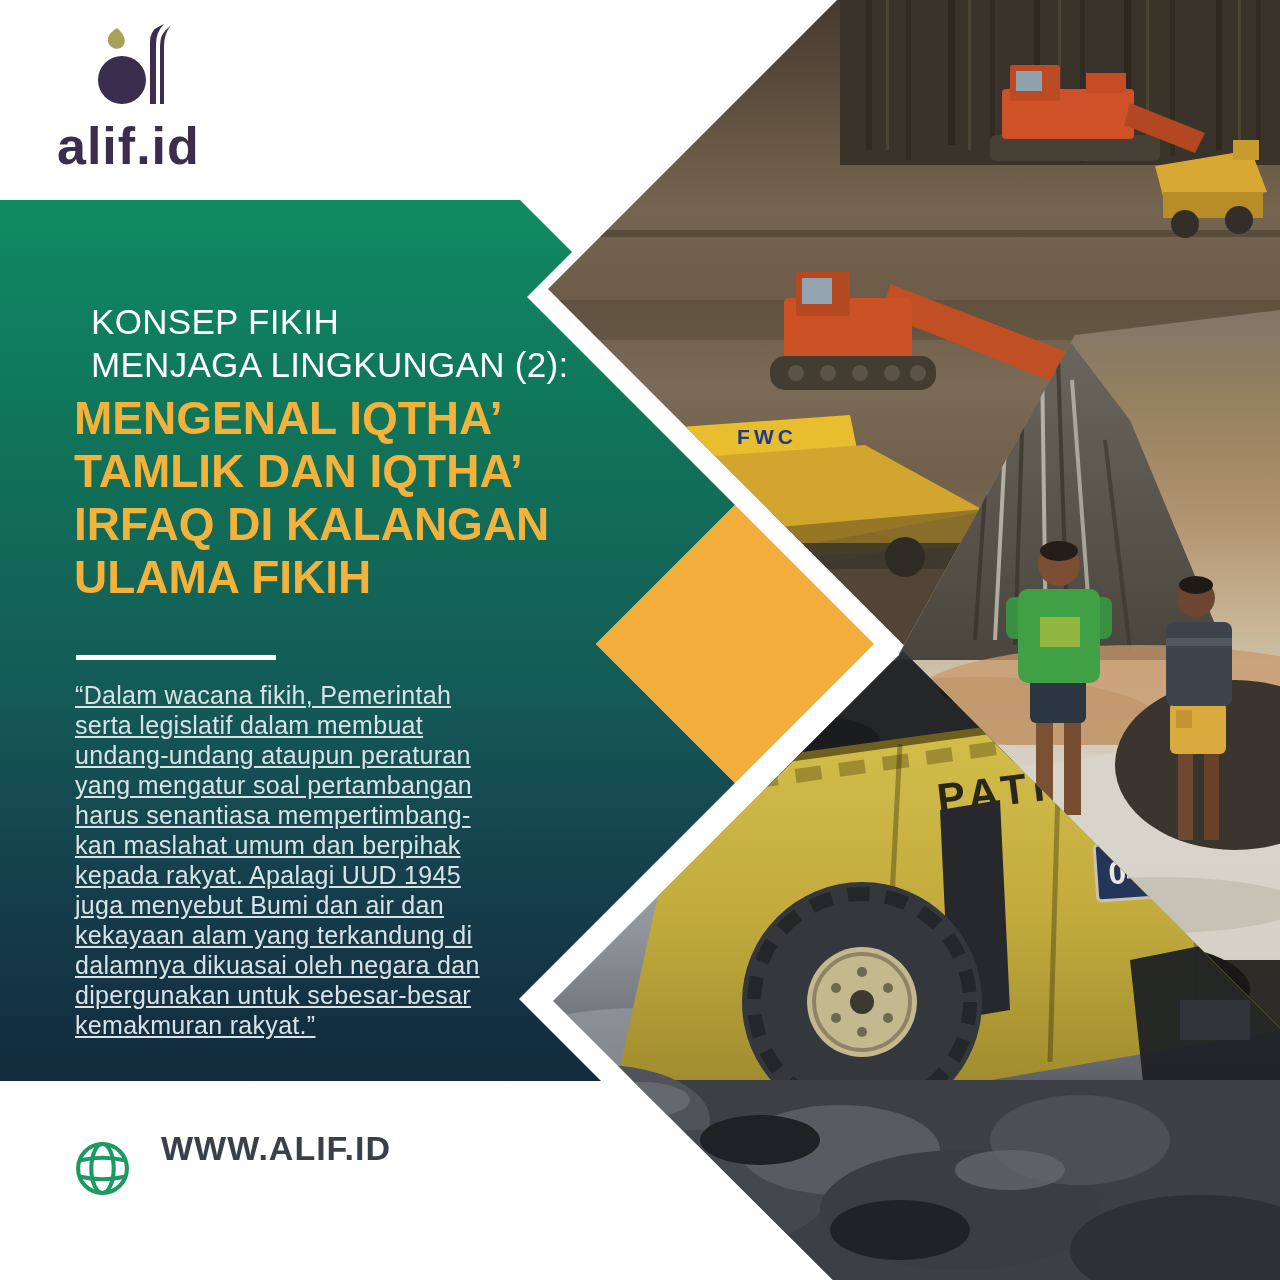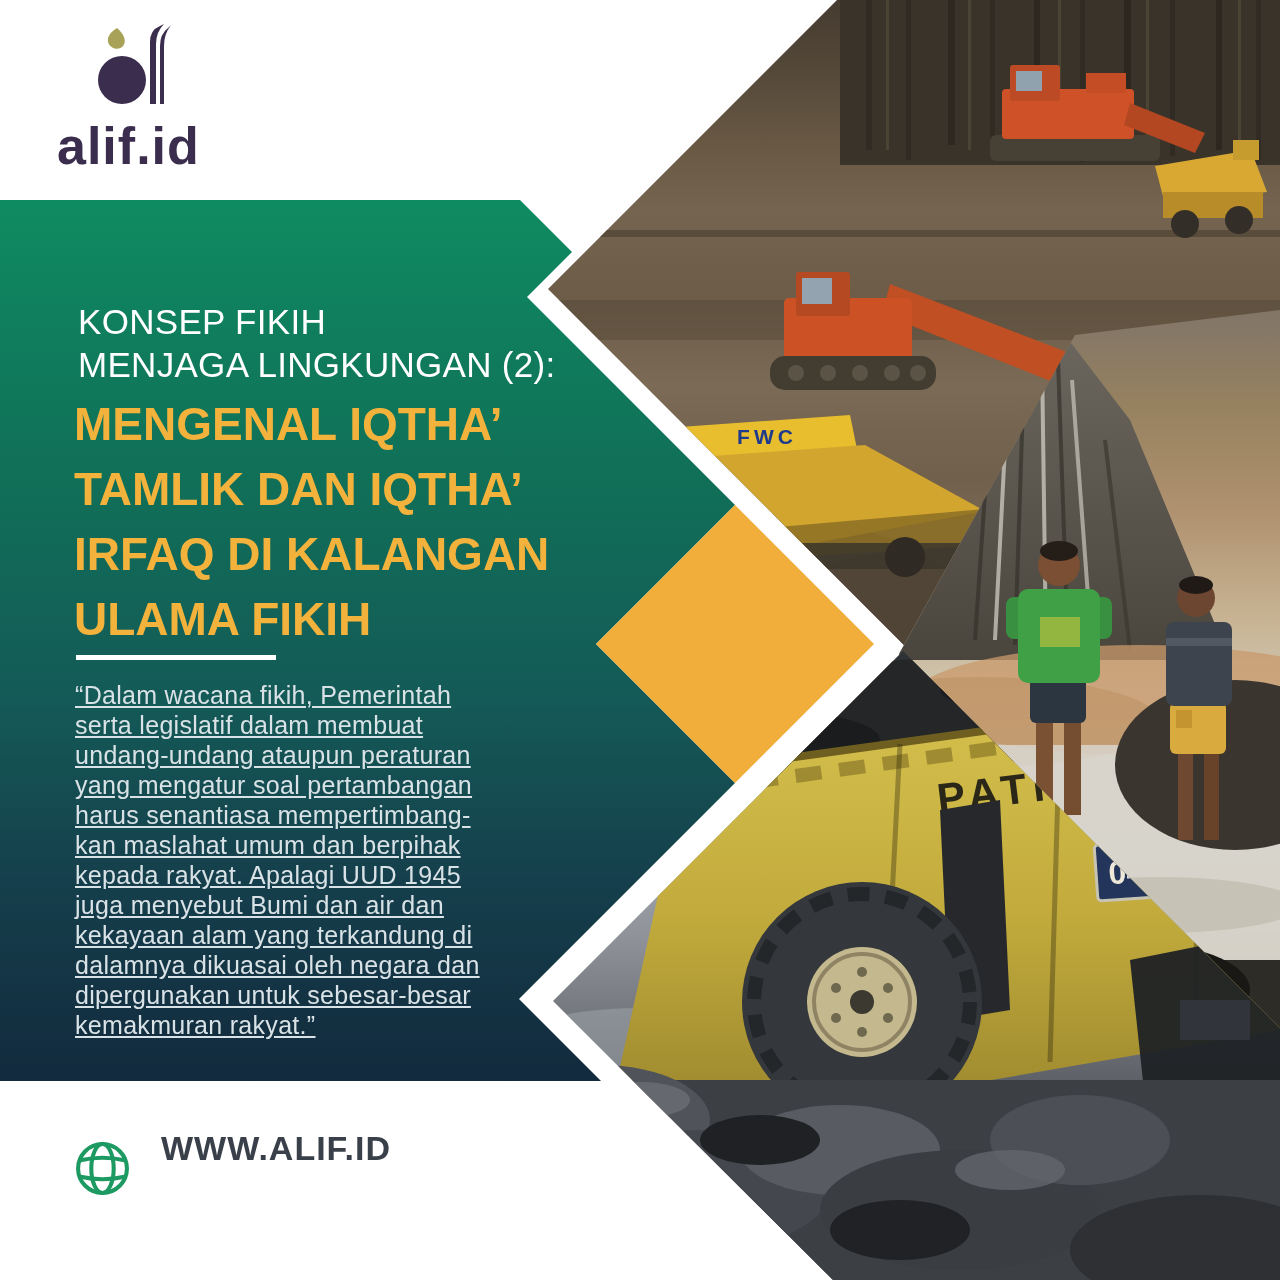--- a/index.html
+++ b/index.html
@@ -29,27 +29,27 @@
 
   
   .logo-mark{position:absolute;left:98px;top:24px;width:78px;height:80px;}
   .logo-text{
     position:absolute;left:57px;top:116px;width:260px;
     font-size:52px;font-weight:700;letter-spacing:1px;color:#3A2D4E;
   }
 
   
   .kicker{
-    position:absolute;left:78px;top:300px;width:505px;
+    position:absolute;left:91px;top:300px;width:505px;
     color:#ffffff;font-size:35px;line-height:43px;font-weight:500;
     letter-spacing:.3px;white-space:pre-line;
   }
   .headline{
     position:absolute;left:74px;top:392px;width:520px;
-    color:#F3B23C;font-size:46px;line-height:65px;font-weight:800;
+    color:#F3B23C;font-size:46px;line-height:53px;font-weight:800;
     letter-spacing:0;white-space:pre-line;
   }
   .divider{
     position:absolute;left:76px;top:655px;width:200px;height:5px;background:#ffffff;
   }
   .quote{
     position:absolute;left:75px;top:680px;width:485px;
     color:#D9E2E6;font-size:25px;line-height:30px;font-weight:400;
     letter-spacing:.3px;white-space:pre-line;text-decoration:underline;
   }

